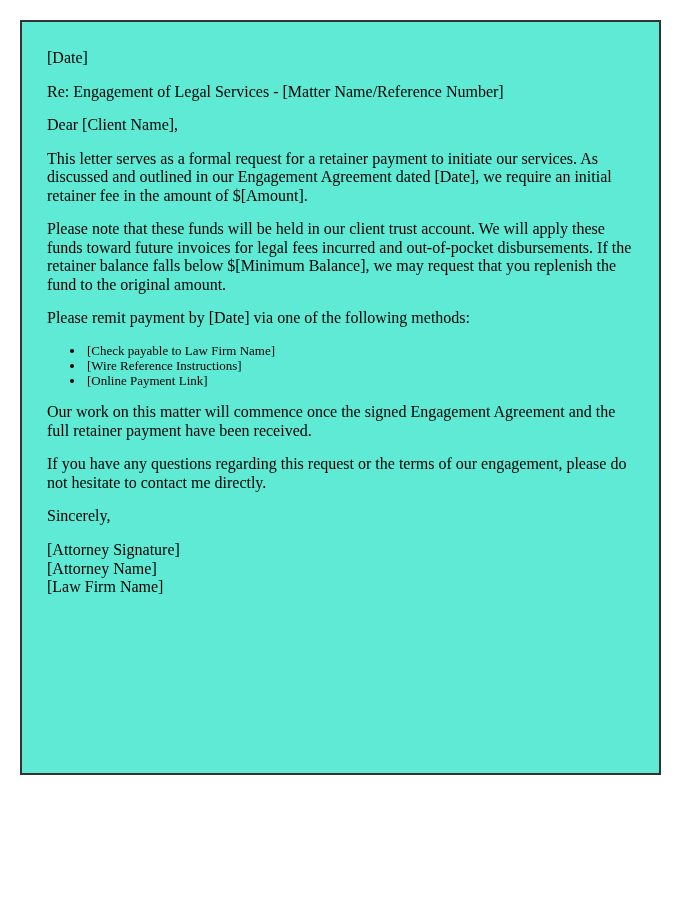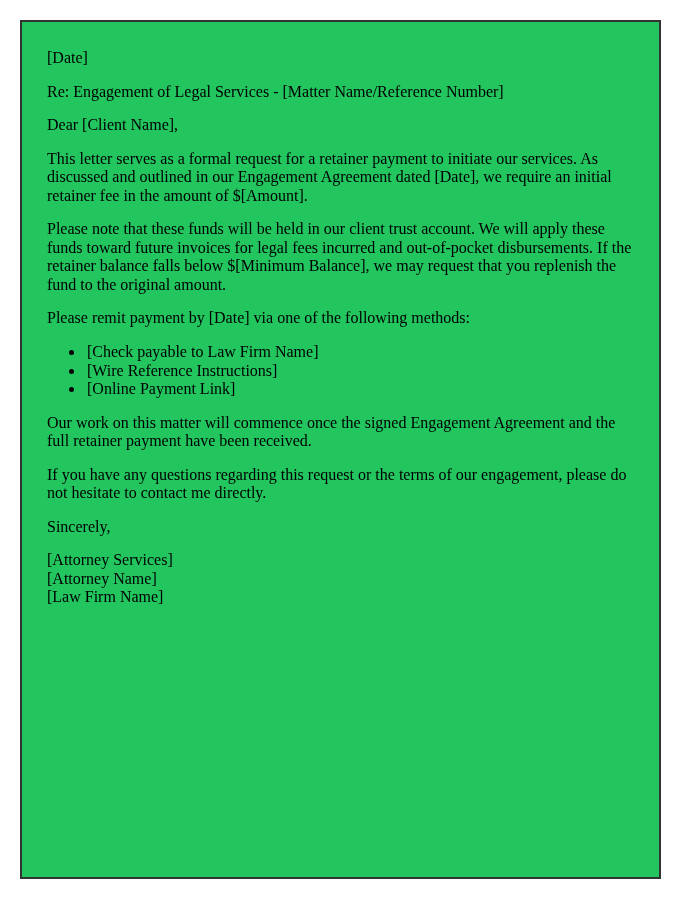--- a/index.html
+++ b/index.html
@@ -12,42 +12,42 @@
     height: 900px;
     position: relative;
     font-family: "Liberation Serif", "DejaVu Serif", serif;
     color: #000000;
   }
   .letter-frame {
     position: absolute;
     left: 20px;
     top: 20px;
     width: 641px;
-    height: 859px;
+    height: 755px;
     box-sizing: border-box;
     border: 2px solid #333333;
-    background: #22c55e;
+    background: #5eead4;
     padding: 27px 27px 0 25px;
     overflow: hidden;
   }
   .letter-frame p {
     margin: 15px 0;
     font-size: 16px;
     line-height: 1.16;
   }
   .letter-frame p:first-child {
     margin-top: 0;
   }
   .addr-line {
     display: block;
   }
   ul.methods {
     margin: 14px 0;
     padding-left: 38px;
-    font-size: 16px;
+    font-size: 13px;
     line-height: 1.16;
   }
   ul.methods li {
     margin: 0;
     padding-left: 2px;
   }
 </style>
 </head>
 <body>
 
@@ -73,18 +73,18 @@
     <li>[Online Payment Link]</li>
   </ul>
 
   <p>Our work on this matter will commence once the signed Engagement Agreement and the full retainer payment have been received.</p>
 
   <p>If you have any questions regarding this request or the terms of our engagement, please do not hesitate to contact me directly.</p>
 
   <p>Sincerely,</p>
 
   <p>
-    <span class="addr-line">[Attorney Services]</span>
+    <span class="addr-line">[Attorney Signature]</span>
     <span class="addr-line">[Attorney Name]</span>
     <span class="addr-line">[Law Firm Name]</span>
   </p>
 
 </div>
 
 </body></html>

